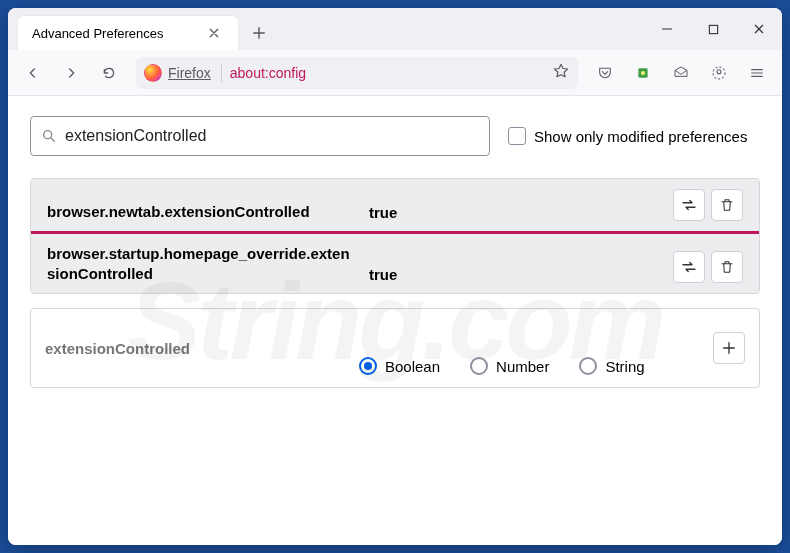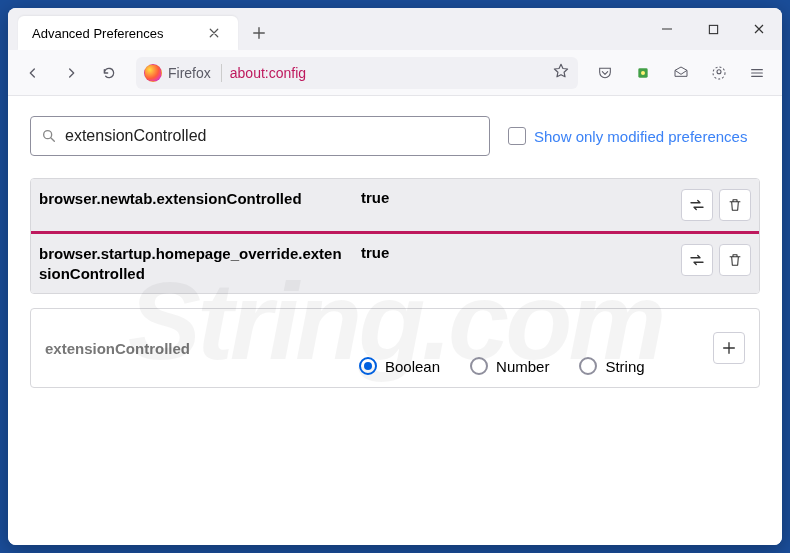--- a/index.html
+++ b/index.html
@@ -92,21 +92,21 @@
     padding: 0 8px;
     margin: 0 6px;
     gap: 8px;
   }
   .ff-logo {
     width:18px;height:18px;
     border-radius:50%;
     background: radial-gradient(circle at 30% 30%, #ffde3f 0%, #ff9640 30%, #ff5d3b 55%, #e73daf 80%, #8b2fd6 100%);
     border: 1px solid rgba(0,0,0,0.05);
   }
-  .identity { font-size: 14px; color:#5b5b66; border-right: 1px solid #ccc; padding-right: 10px; display:flex; align-items:center; gap:6px;}
+  .identity { font-size: 14px; color:#5b5b66; border-right: 1px solid #ccc; padding-right: 10px; display:flex; align-items:center; gap:6px;text-decoration:underline;}
   .url-text { font-size:14px; color:#be185d; flex:1; }
   .star { color:#5b5b66; }
   .content {
     flex:1;
     background:#fff;
     padding: 20px 22px;
     overflow:auto;
   }
   .search-row {
     display:flex;
@@ -124,33 +124,33 @@
     padding: 0 10px;
     gap: 8px;
   }
   .search-box input {
     border:none; outline:none;
     font-size: 16px;
     flex:1;
     color:#222;
     background:transparent;
   }
-  .checkbox-row { display:flex; align-items:center; gap:8px; font-size:15px; color:#3b82f6; }
+  .checkbox-row { display:flex; align-items:center; gap:8px; font-size:15px; color:#000000; }
   .cb {
     width:18px;height:18px;border:1.5px solid #8f8f9d;border-radius:3px;background:#fff;
   }
   .pref-table {
     border:1px solid #d7d7db;
     border-radius: 4px;
     overflow:hidden;
   }
   .pref-row {
     display:flex;
-    align-items:flex-start;
-    padding: 10px 8px;
+    align-items:flex-end;
+    padding: 10px 16px;
     gap: 12px;
     font-size: 15px;
   }
   .pref-row.mod { background:#ededf0; font-weight:700; }
   .pref-row + .pref-row { border-top: 3px solid #be185d; }
   .pref-name { flex: 0 0 310px; word-break: break-word; line-height:1.3; }
   .pref-value { flex:1; }
   .row-actions { display:flex; gap:6px; }
   .iconbtn {
     width:32px;height:32px;

